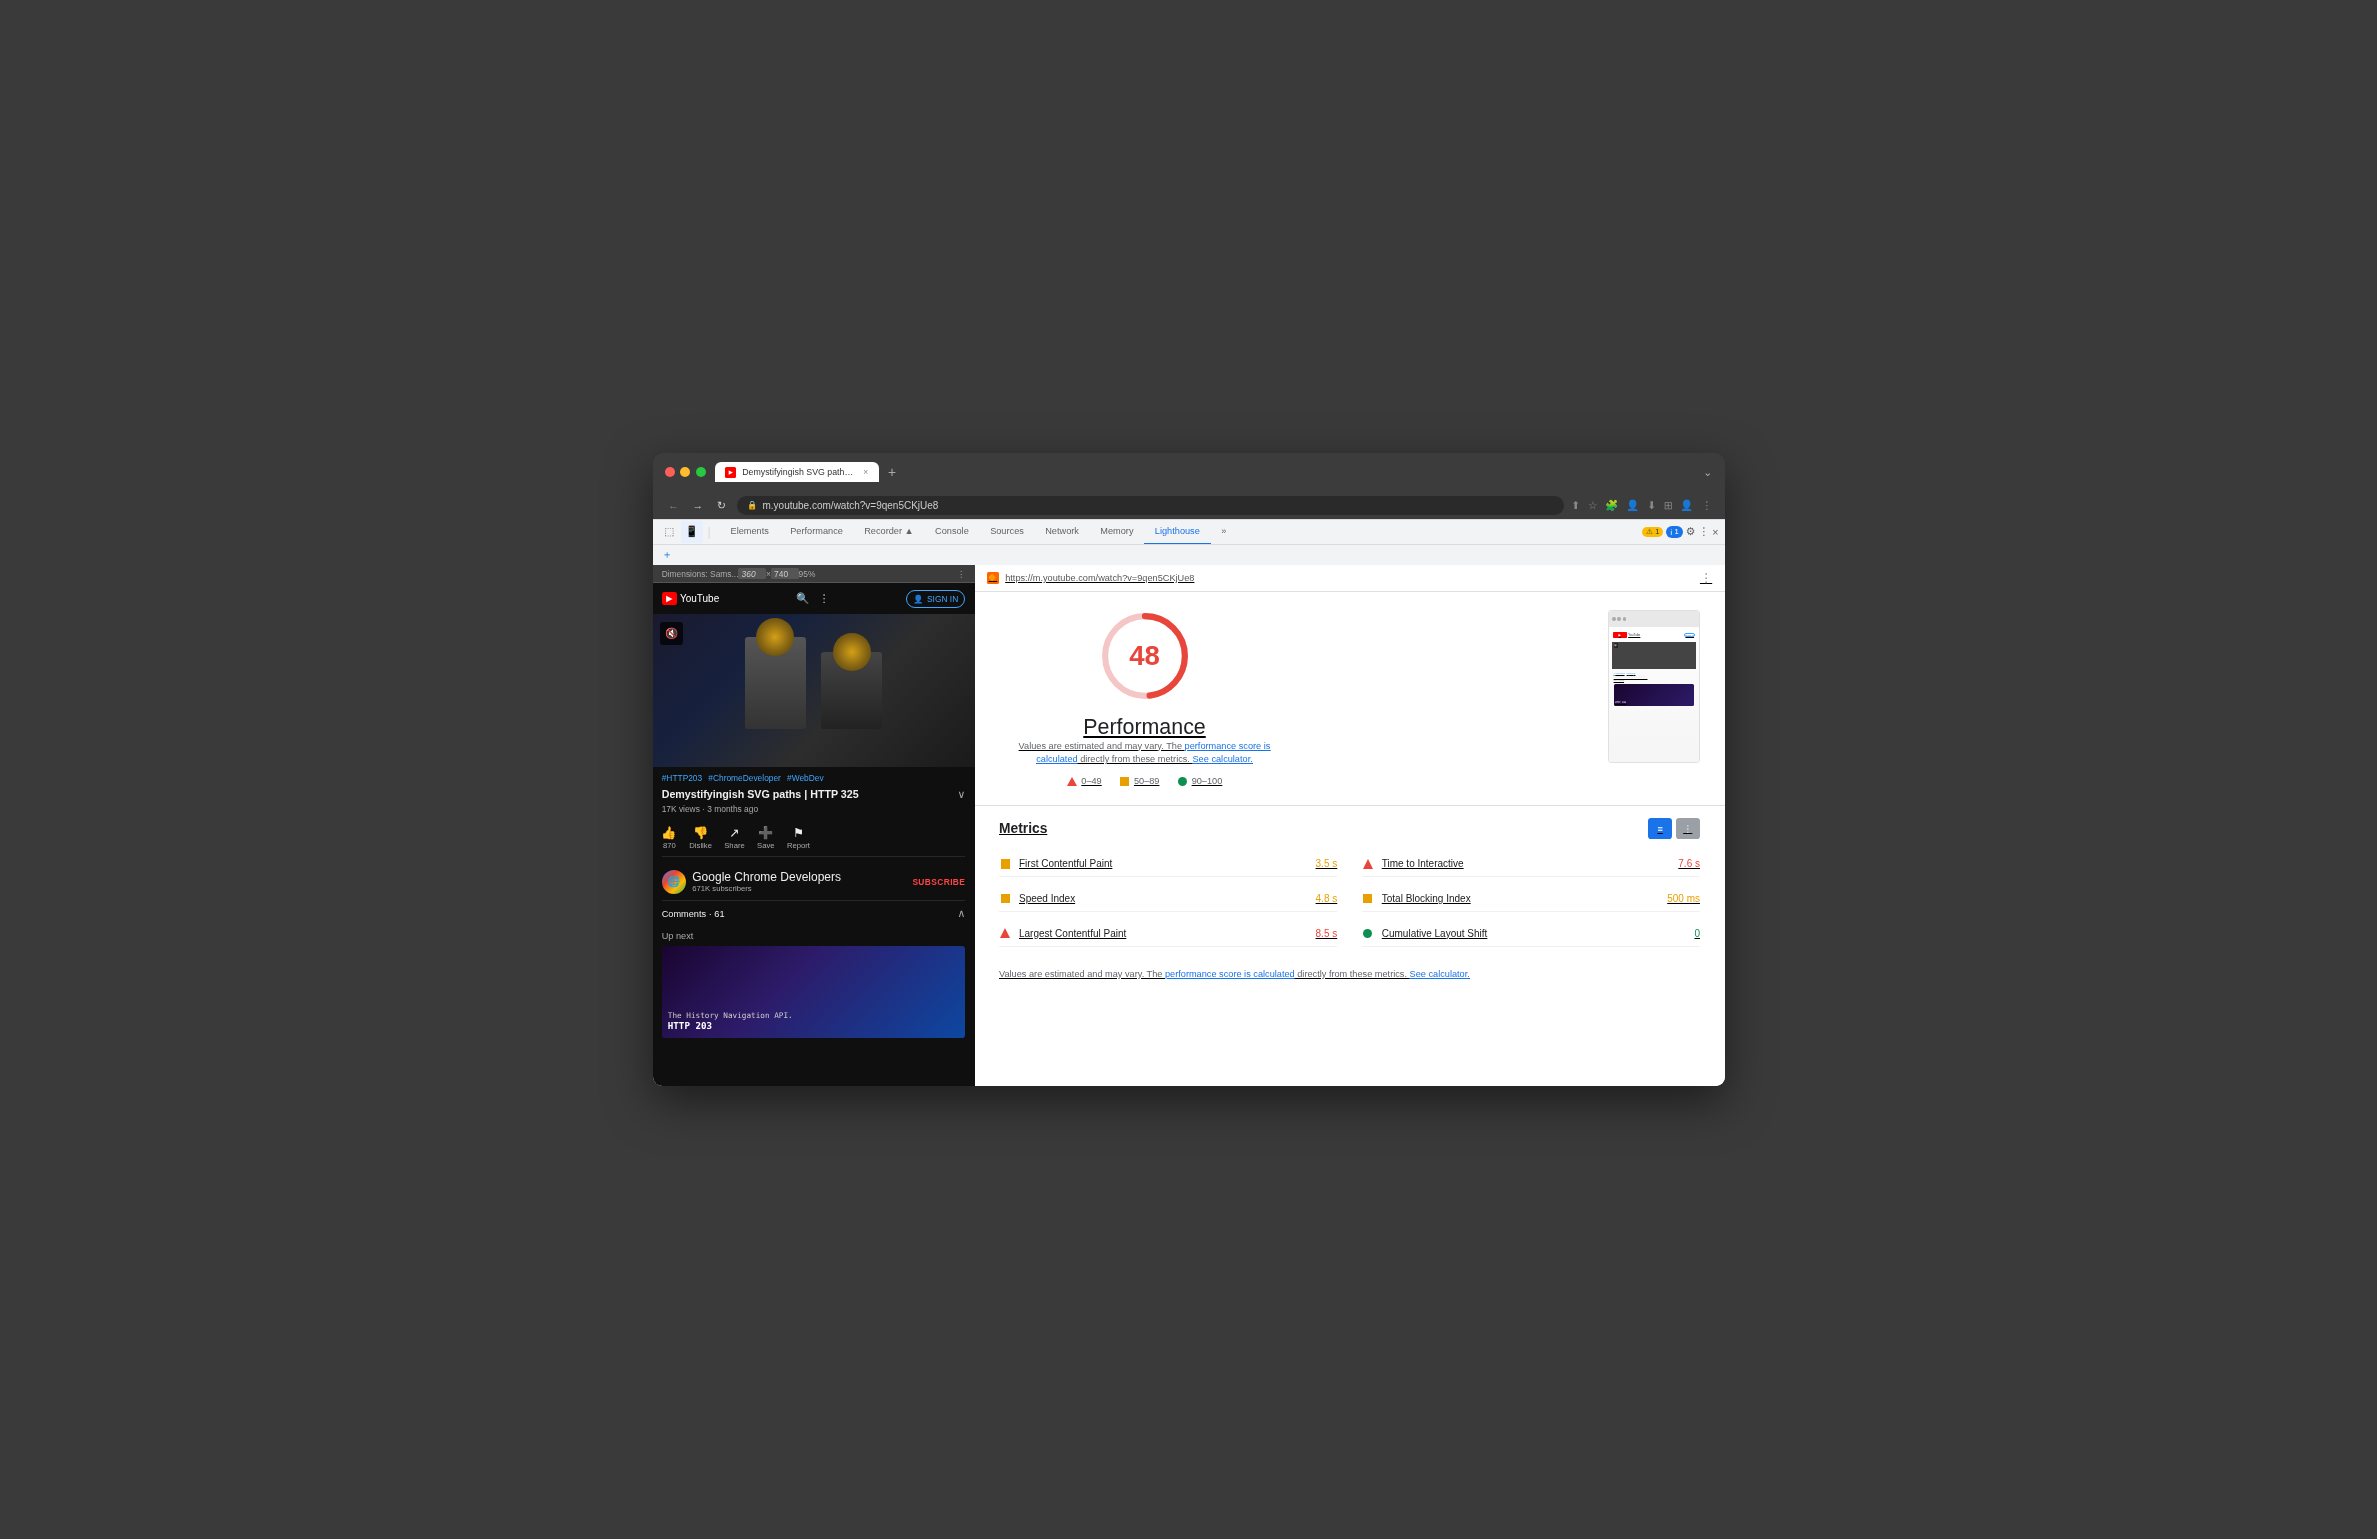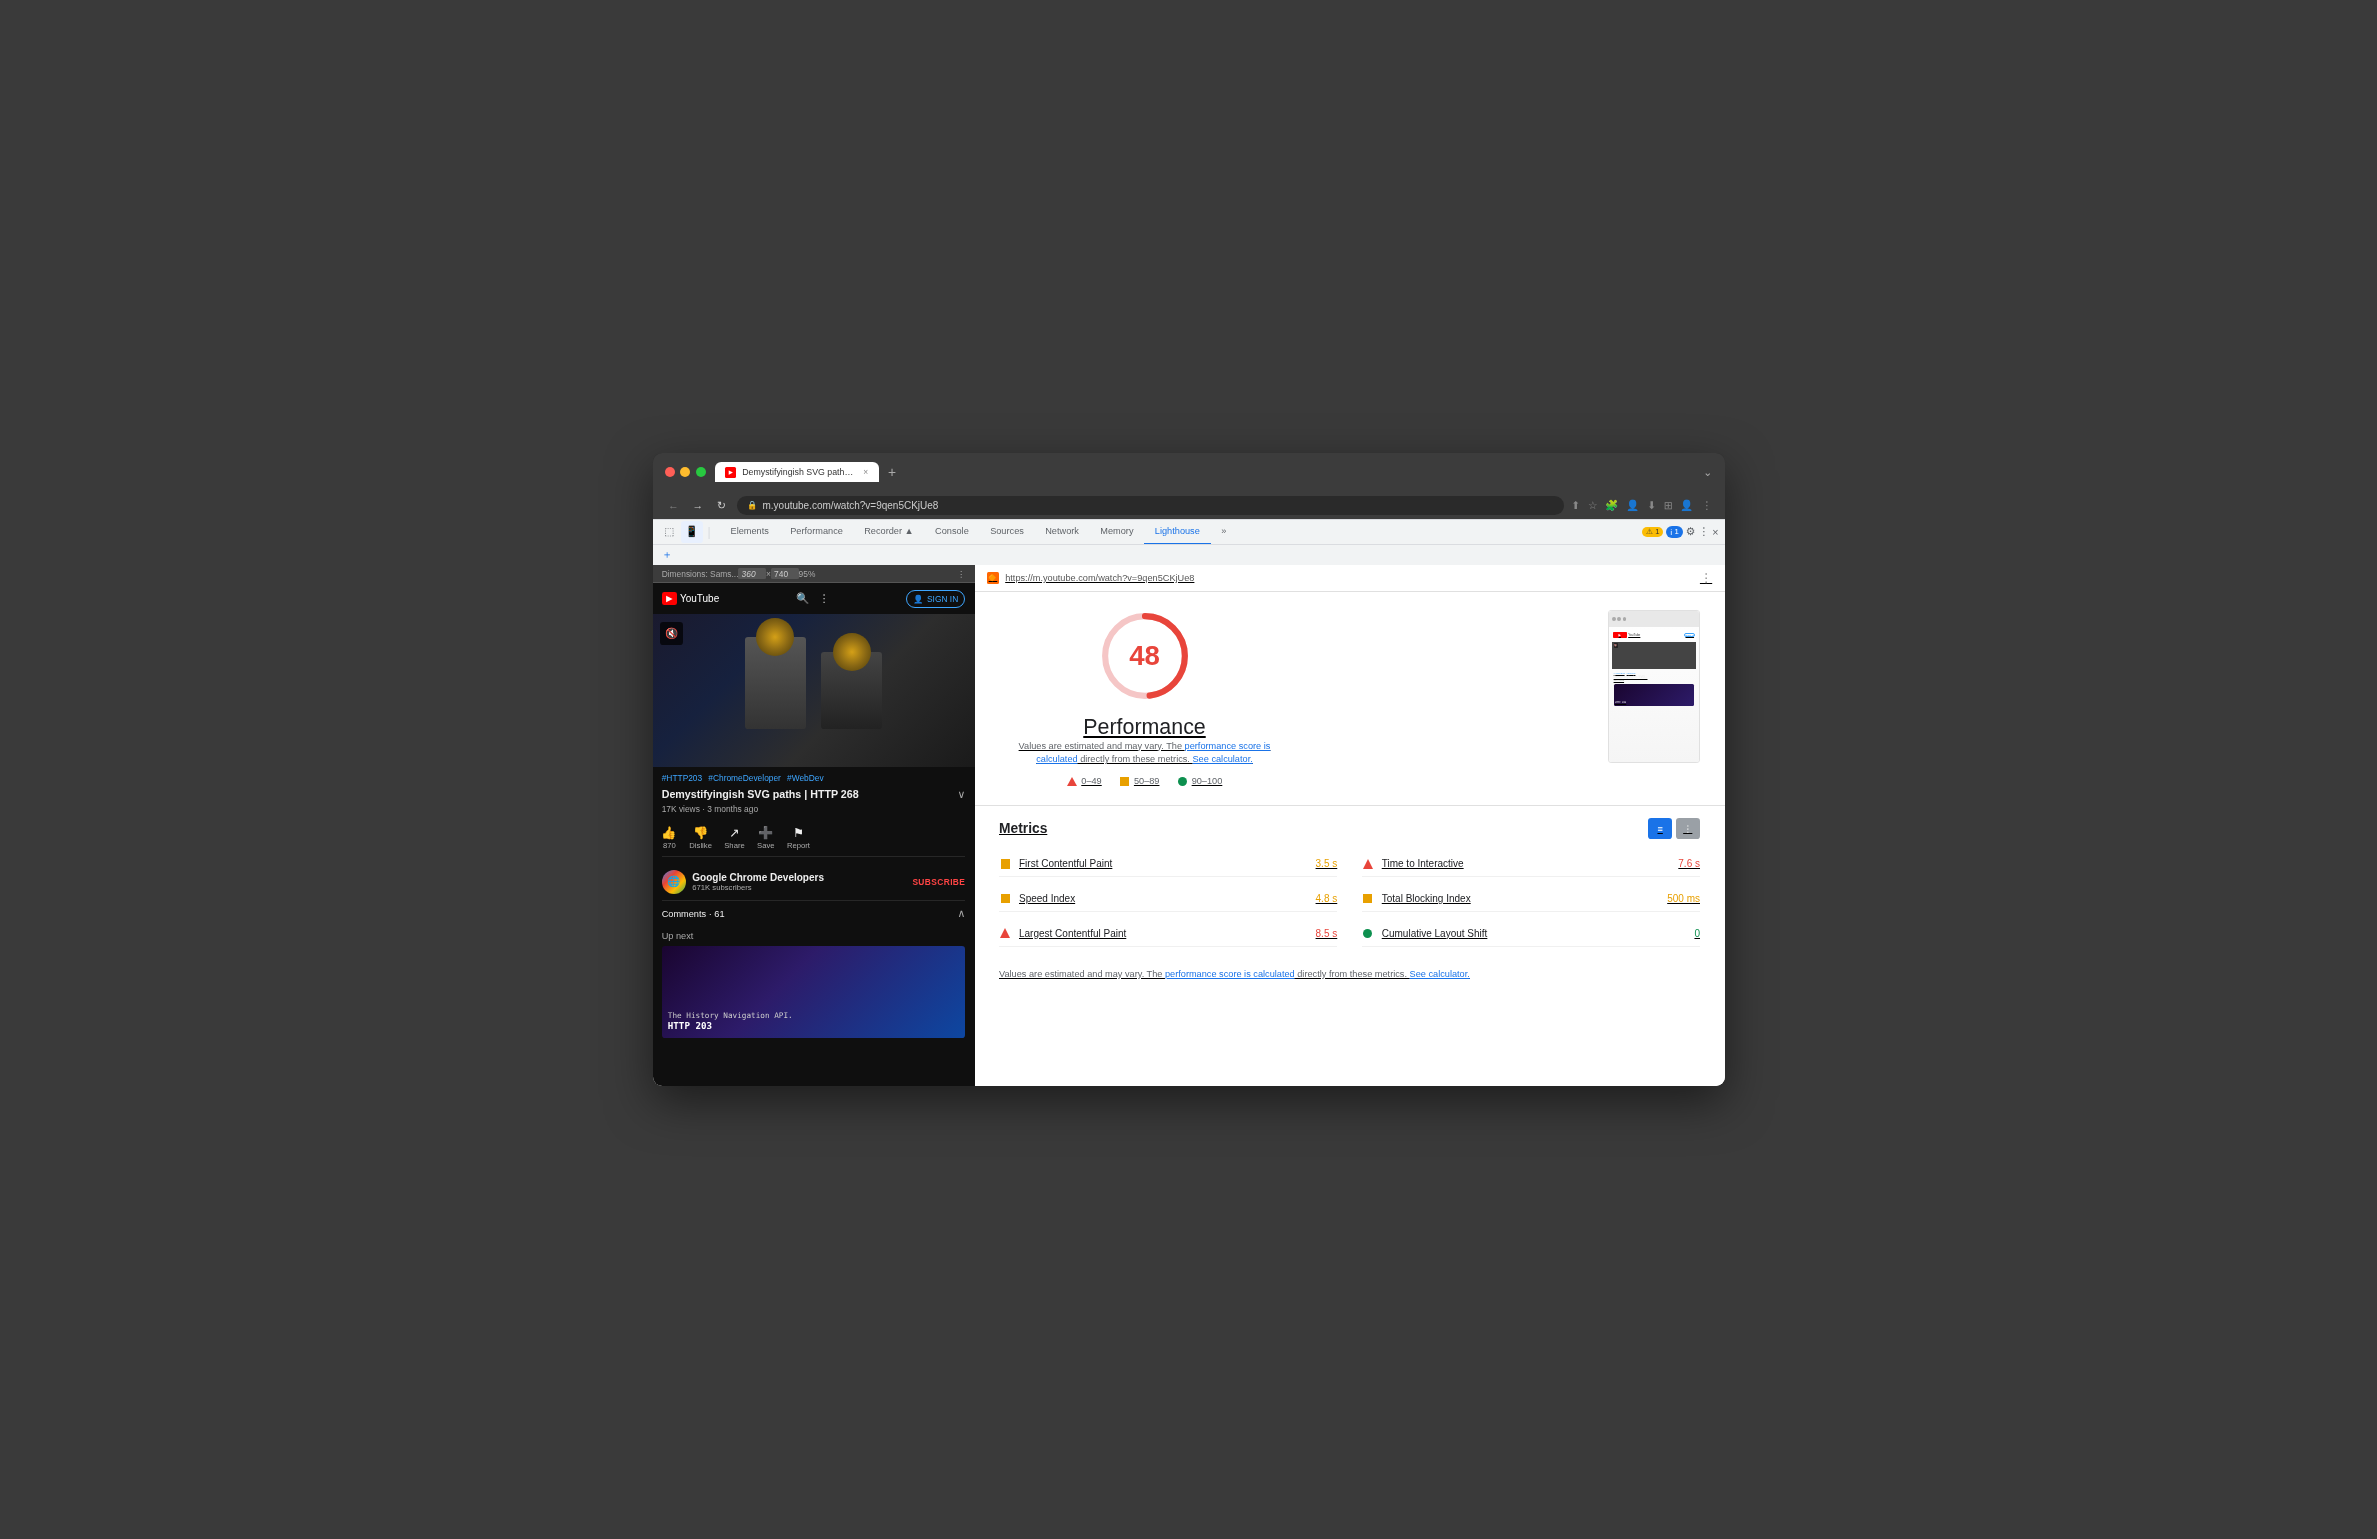--- a/index.html
+++ b/index.html
@@ -391,22 +391,22 @@
       height: 24.5px;
       border-radius: 50%;
       background: linear-gradient(135deg, #4285f4, #ea4335, #fbbc05, #34a853);
       display: flex;
       align-items: center;
       justify-content: center;
       font-size: 10.7px;
     }
     .yt-channel-name {
       color: #eee;
-      font-size: 10px;
-      font-weight: 700;
+      font-size: 12px;
+      font-weight: 400;
     }
     .yt-channel-subs { color: #aaa; font-size: 7.7px; }
     .yt-subscribe {
       color: #ff4444;
       font-size: 8.4px;
       font-weight: 600;
       letter-spacing: 0.4px;
     }
     .yt-comments {
       padding: 6.1px 0;
@@ -819,21 +819,21 @@
         </div>
       </div>
 
       <div class="yt-info">
         <div class="yt-tags">
           <span class="yt-tag">#HTTP203</span>
           <span class="yt-tag">#ChromeDeveloper</span>
           <span class="yt-tag">#WebDev</span>
         </div>
         <div class="yt-title-row">
-          <span class="yt-title">Demystifyingish SVG paths | HTTP 268</span>
+          <span class="yt-title">Demystifyingish SVG paths | HTTP 325</span>
           <span style="color:#aaa;font-size:10.7px;cursor:pointer;">∨</span>
         </div>
         <div class="yt-views">17K views · 3 months ago</div>
 
         <div class="yt-actions">
           <div class="yt-action">
             <span class="yt-action-icon">👍</span>
             <span>870</span>
           </div>
           <div class="yt-action">

